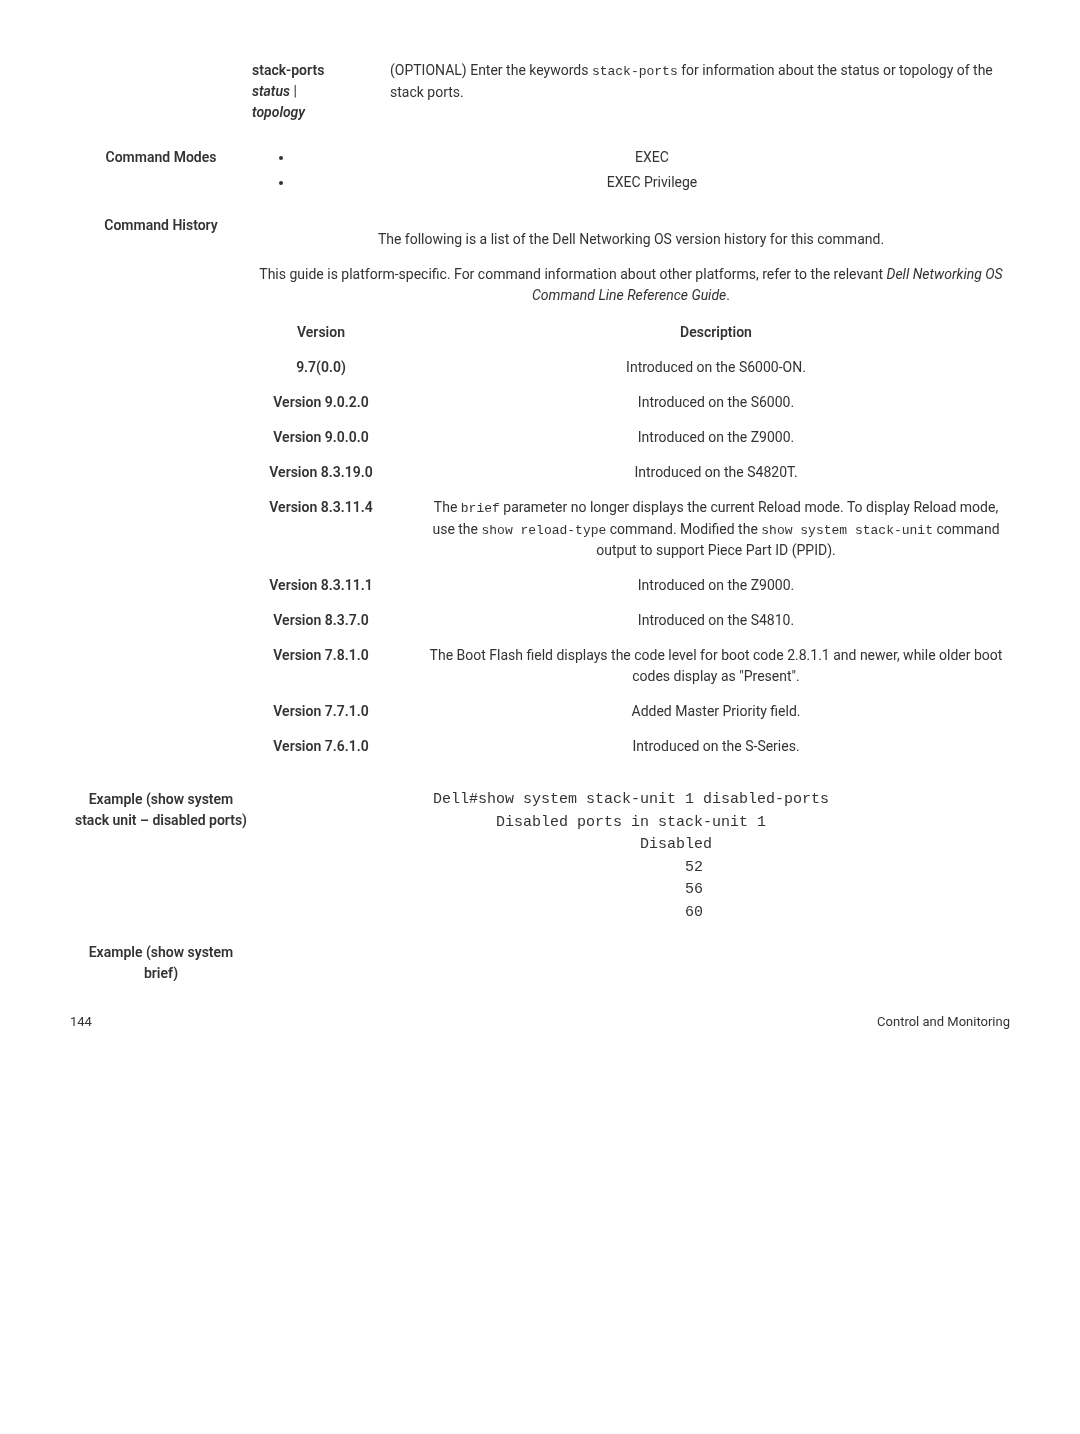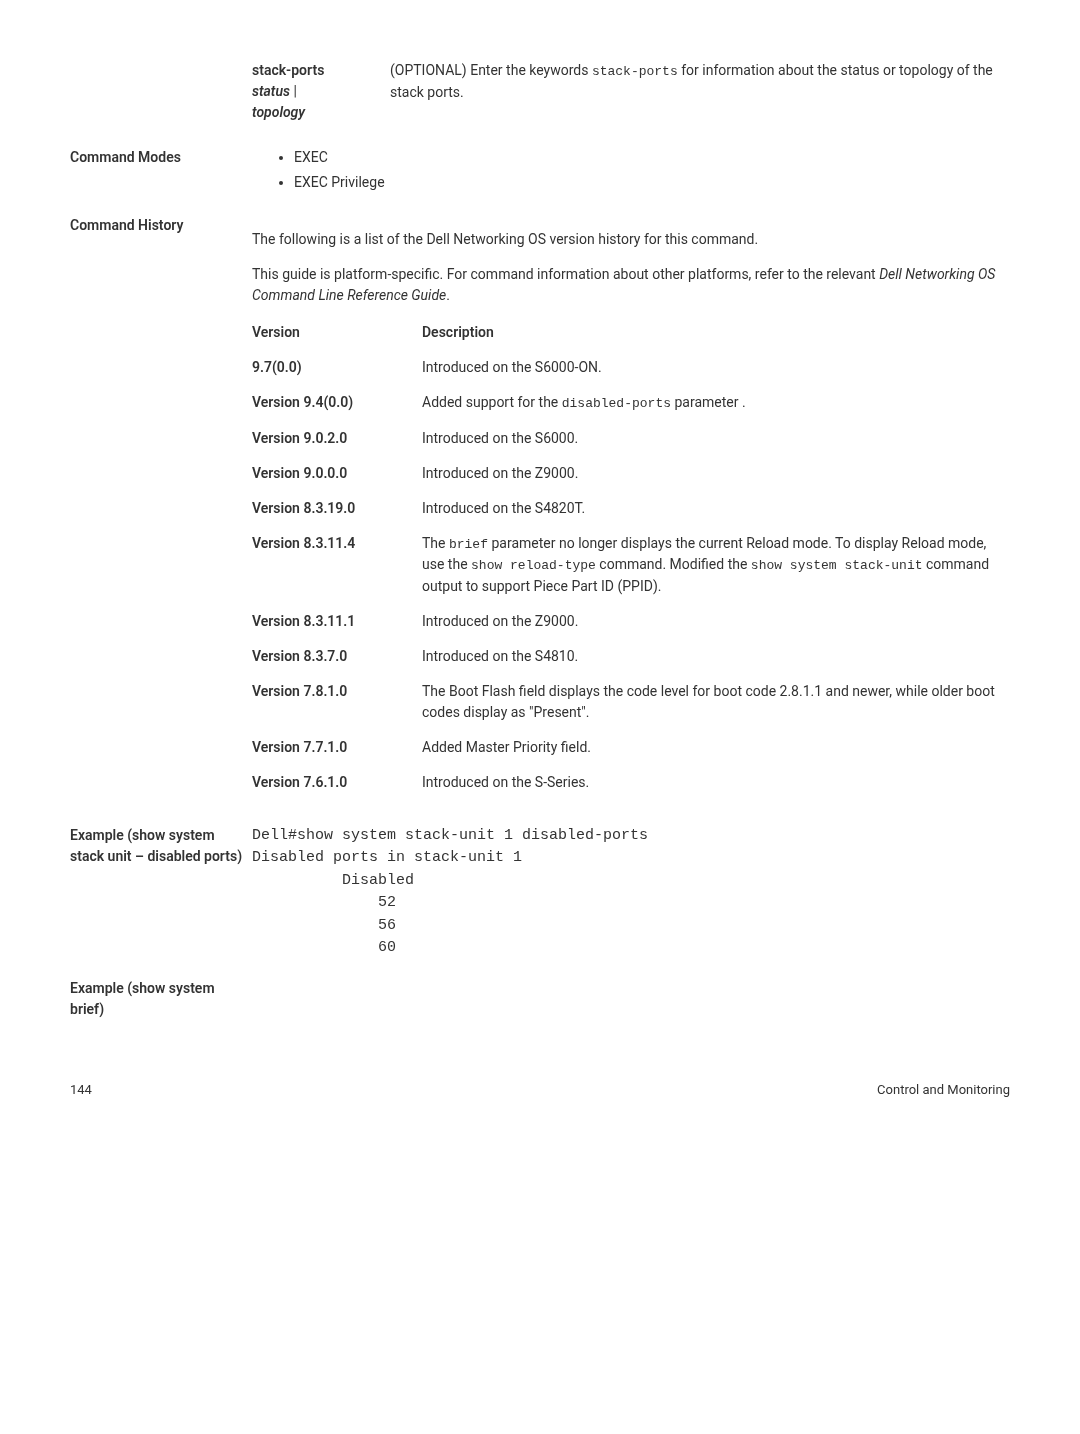--- a/index.html
+++ b/index.html
@@ -21,20 +21,21 @@
     width: 138px;
     padding-left: 182px;
     flex-shrink: 0;
   }
   .param-def {
     flex: 1;
   }
   .section-row {
     display: flex;
     margin-bottom: 18px;
+    text-align: center;
   }
   .section-label {
     width: 182px;
     flex-shrink: 0;
     font-weight: 600;
   }
   .section-body {
     flex: 1;
   }
   .bullet-list {
@@ -74,21 +75,21 @@
   }
   .bold {
     font-weight: 600;
   }
   .italic {
     font-style: italic;
   }
   .footer {
     display: flex;
     justify-content: space-between;
-    margin-top: 60px;
+    margin-top: 28px;
     font-size: 13px;
     text-align: right;
   }
 </style>
 </head>
 <body>
 
 <div class="param-row">
   <div class="param-term">
     <span class="bold">stack-ports</span><br>
@@ -120,24 +121,20 @@
 
     <div class="version-table">
       <div class="version-row">
         <div class="version-col1">Version</div>
         <div class="version-col2 bold">Description</div>
       </div>
       <div id="version-rows">
           <div class="version-row">
             <div class="version-col1">9.7(0.0)</div>
             <div class="version-col2"><span>Introduced on the S6000-ON.</span></div>
-          </div>
-          <div class="version-row">
-            <div class="version-col1">Version 9.4(0.0)</div>
-            <div class="version-col2"><span>Added support for the </span><span class="mono">disabled-ports</span><span> parameter .</span></div>
           </div>
           <div class="version-row">
             <div class="version-col1">Version 9.0.2.0</div>
             <div class="version-col2"><span>Introduced on the S6000.</span></div>
           </div>
           <div class="version-row">
             <div class="version-col1">Version 9.0.0.0</div>
             <div class="version-col2"><span>Introduced on the Z9000.</span></div>
           </div>
           <div class="version-row">

